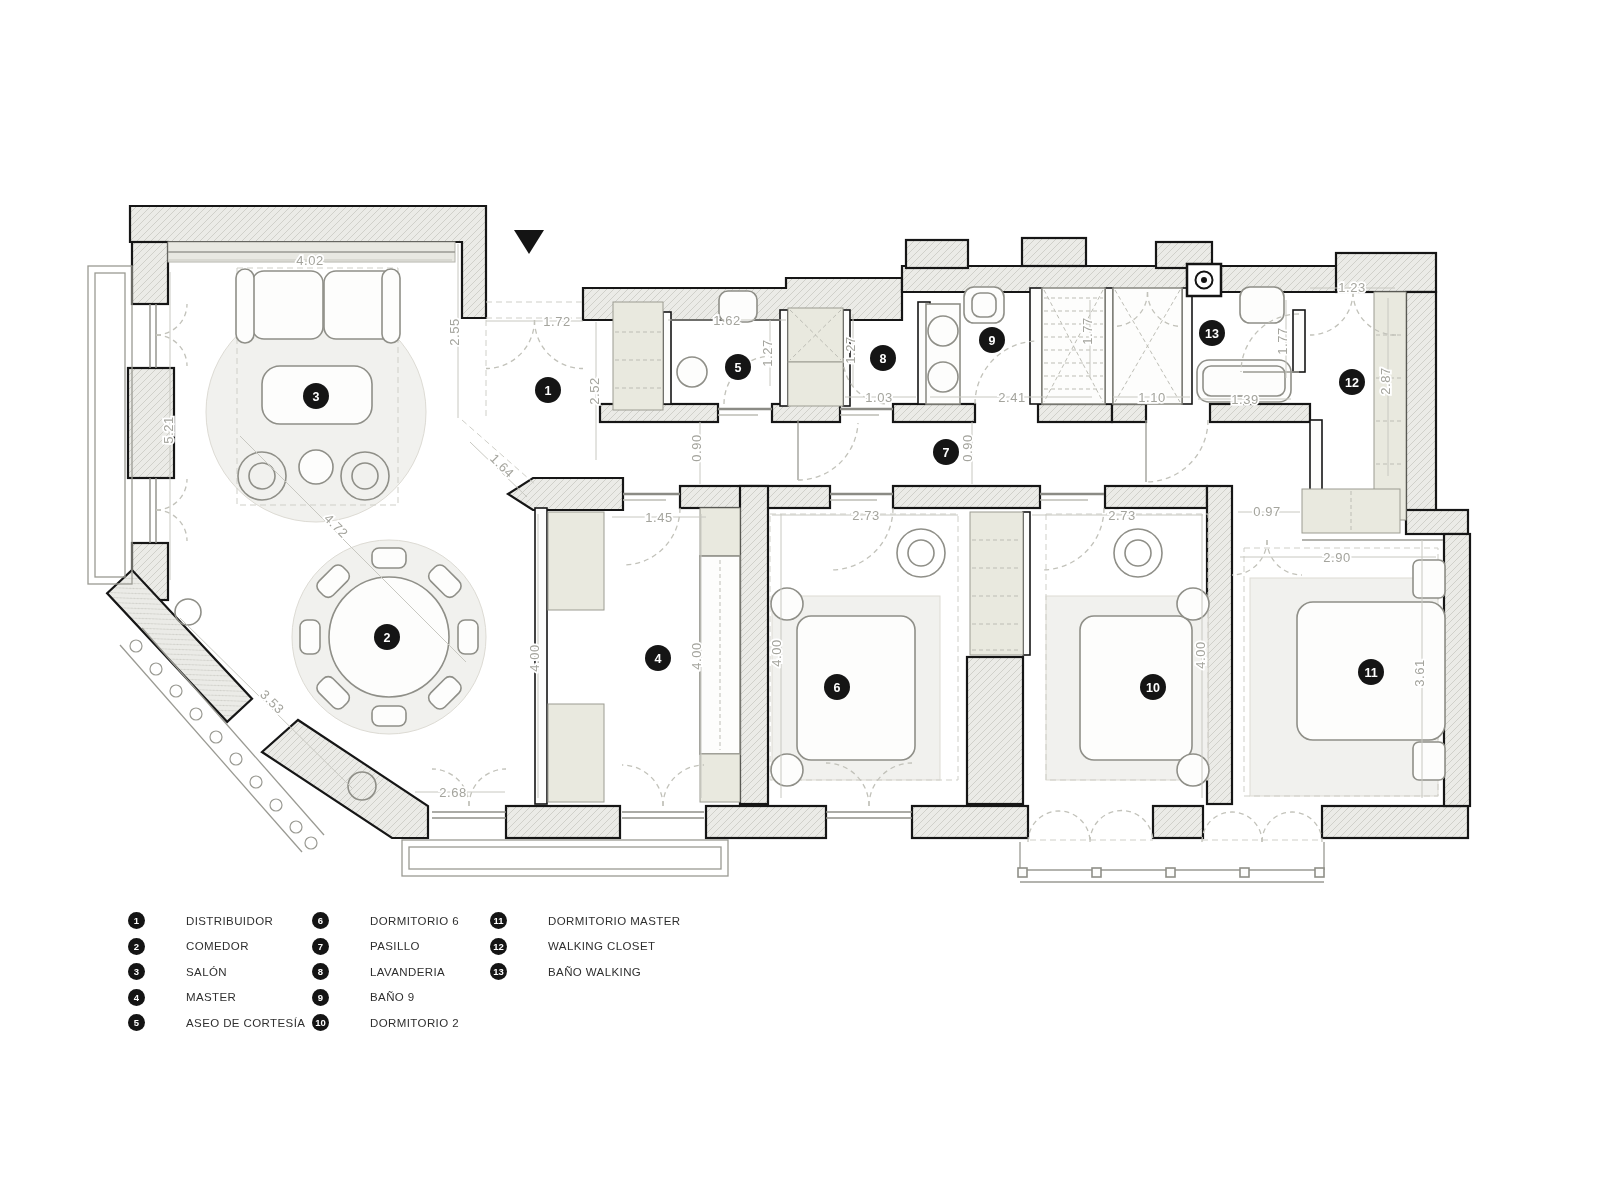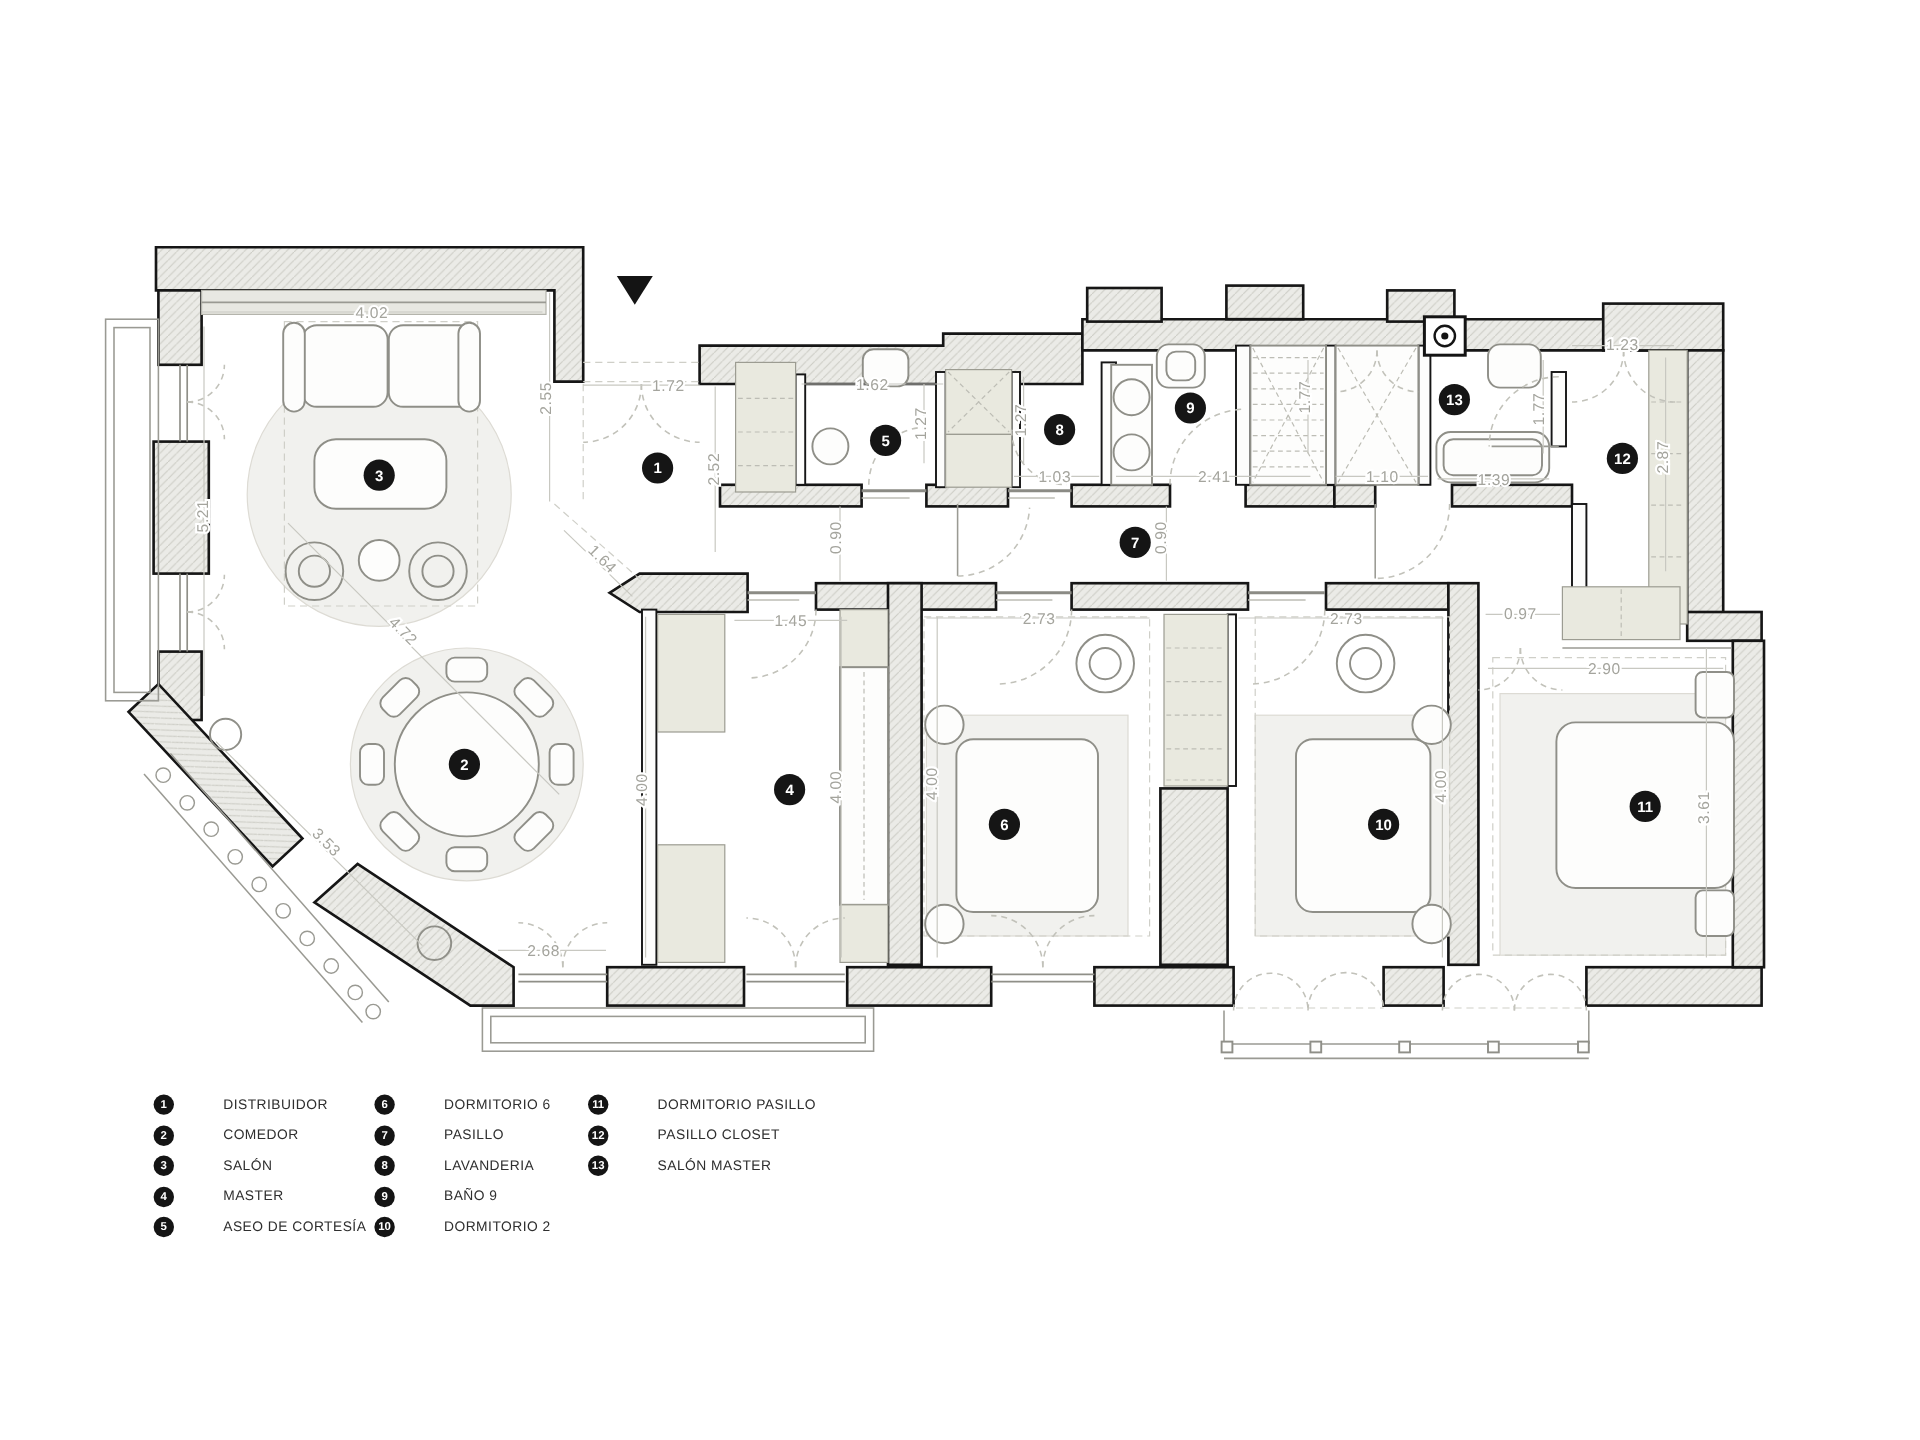--- a/index.html
+++ b/index.html
@@ -518,24 +518,24 @@
         <span class="llabel">BAÑO 9</span>
       </div>
     <div class="lrow">
         <span class="lnum">10</span>
         <span class="llabel">DORMITORIO 2</span>
       </div>
   </div>
   <div class="lcol" style="left:490px;">
     <div class="lrow">
         <span class="lnum">11</span>
-        <span class="llabel">DORMITORIO PASILLO</span>
+        <span class="llabel">DORMITORIO MASTER</span>
       </div>
     <div class="lrow">
         <span class="lnum">12</span>
-        <span class="llabel">PASILLO CLOSET</span>
+        <span class="llabel">WALKING CLOSET</span>
       </div>
     <div class="lrow">
         <span class="lnum">13</span>
-        <span class="llabel">SALÓN MASTER</span>
+        <span class="llabel">BAÑO WALKING</span>
       </div>
   </div>
 </div>
 
 </body></html>

